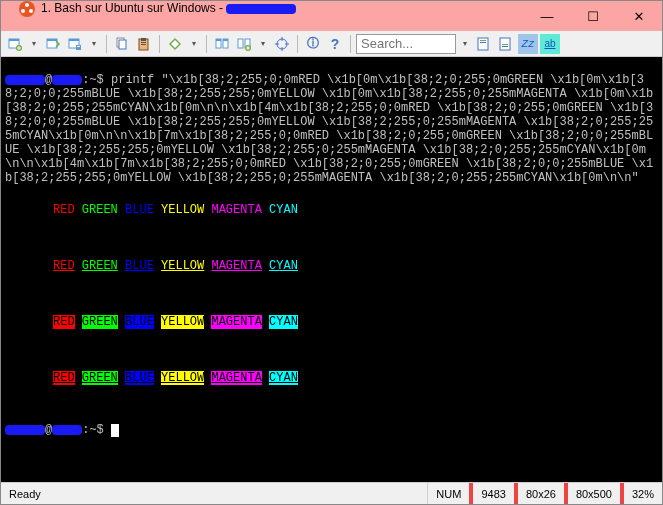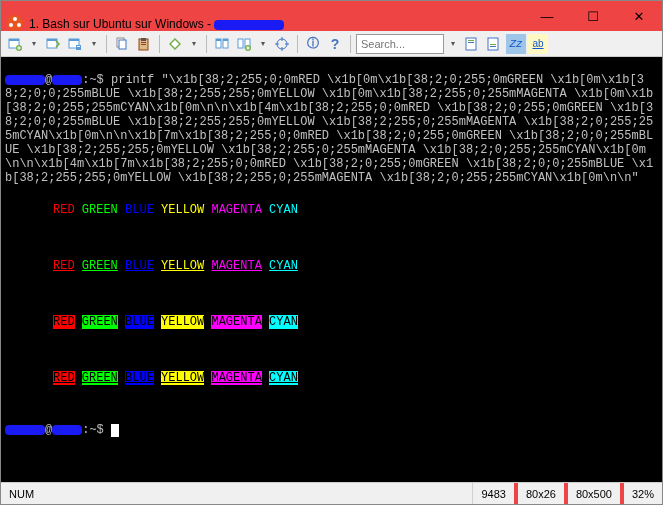--- a/index.html
+++ b/index.html
@@ -1,28 +1,28 @@
 <!DOCTYPE html>
 <html><head>
 <meta charset="utf-8">
 <style>
   * { box-sizing: border-box; margin: 0; padding: 0; }
   body { font-family: "Segoe UI", Tahoma, sans-serif; font-size: 12px; background: #fff; width: 663px; height: 505px; overflow: hidden; display: flex; flex-direction: column; border: 1px solid #888; }
-  .titlebar { background: #ef4444; height: 30px; display: flex; align-items: flex-end; padding: 0 0 0 6px; }
+  .titlebar { background: #fca5a5; height: 30px; display: flex; align-items: flex-start; padding: 0 0 0 18px; }
   .ubuntu-icon { width: 16px; height: 16px; border-radius: 50%; background: #e95420; margin-right: 6px; position: relative; flex-shrink: 0; }
   .ubuntu-icon::before { content: ""; position: absolute; width: 4px; height: 4px; border-radius: 50%; background: #fff; top: 2px; left: 6px; box-shadow: -4px 6px 0 #fff, 4px 6px 0 #fff; }
   .title-text { flex: 1; color: #000; font-size: 12px; overflow: hidden; white-space: nowrap; }
   .scribble { display: inline-block; width: 70px; height: 10px; background: #1a1af5; border-radius: 4px; vertical-align: middle; }
   .winbtns { display: flex; height: 100%; }
   .winbtn { width: 46px; display: flex; align-items: center; justify-content: center; color: #000; font-size: 13px; }
   .toolbar { background: #f0f0f0; height: 26px; display: flex; align-items: center; padding: 0 4px; gap: 2px; border-bottom: 1px solid #ccc; }
   .tbtn { width: 20px; height: 20px; display: flex; align-items: center; justify-content: center; border: 1px solid transparent; font-size: 12px; position: relative; }
   .tbtn svg { width: 16px; height: 16px; }
   .sep { width: 1px; height: 18px; background: #bbb; margin: 0 3px; }
-  .searchbox { height: 20px; width: 88px; border: 1px solid #999; padding: 0 4px; font-size: 11px; background: #fff; }
+  .searchbox { height: 20px; width: 100px; border: 1px solid #999; padding: 0 4px; font-size: 13px; background: #fff; }
   .dd { width: 14px; height: 20px; display:flex; align-items:center; justify-content:center; font-size:8px; color:#555; }
   .terminal { flex: 1; background: #000; color: #c0c0c0; font-family: Consolas, "Courier New", monospace; font-size: 12px; line-height: 14px; padding: 2px 4px; overflow: hidden; white-space: pre-wrap; word-break: break-all; }
   .terminal .scribble { width: 40px; height: 10px; }
   .prompt-line { color: #c0c0c0; }
   .cmd { color: #c0c0c0; }
   .row { margin-top: 4px; margin-left: 48px; }
   .spacer { height: 10px; }
   .cursor { display: inline-block; width: 8px; height: 13px; background: #fff; vertical-align: text-bottom; }
   .statusbar { background: #f0f0f0; height: 22px; display: flex; align-items: center; font-size: 11px; border-top: 1px solid #ccc; }
   .statusbar > div { padding: 0 8px; border-right: 4px solid #ef4444; height: 100%; display: flex; align-items: center; }
@@ -145,35 +145,36 @@
       </svg>
     </div>
   <div class="tbtn">
       <svg viewBox="0 0 16 16">
         <rect x="2" y="2" width="10" height="12" fill="#fff" stroke="#4472c4"></rect>
         <rect x="4" y="8" width="6" height="1" fill="#70ad47"></rect>
         <rect x="4" y="10" width="6" height="1" fill="#4472c4"></rect>
       </svg>
     </div>
   <div class="tbtn" style="background:#9fc5e8;font-family:Liberation Mono, monospace;font-style:italic;font-size:11px;color:#1155cc">Zz</div>
-  <div class="tbtn" style="background:#fef9c3;font-size:10px;color:#1155cc;text-decoration:underline">ab</div>
+  <div class="tbtn" style="background:#5eead4;font-size:10px;color:#1155cc;text-decoration:underline">ab</div>
 </div>
 
 <div class="terminal">
 <div class="prompt-line"><span class="scribble"></span>@<span class="scribble" style="width:30px"></span><span>:~$ </span><span class="cmd">printf "\x1b[38;2;255;0;0mRED \x1b[0m\x1b[38;2;0;255;0mGREEN \x1b[0m\x1b[38;2;0;0;255mBLUE \x1b[38;2;255;255;0mYELLOW \x1b[0m\x1b[38;2;255;0;255mMAGENTA \x1b[0m\x1b[38;2;0;255;255mCYAN\x1b[0m\n\n\x1b[4m\x1b[38;2;255;0;0mRED \x1b[38;2;0;255;0mGREEN \x1b[38;2;0;0;255mBLUE \x1b[38;2;255;255;0mYELLOW \x1b[38;2;255;0;255mMAGENTA \x1b[38;2;0;255;255mCYAN\x1b[0m\n\n\x1b[7m\x1b[38;2;255;0;0mRED \x1b[38;2;0;255;0mGREEN \x1b[38;2;0;0;255mBLUE \x1b[38;2;255;255;0mYELLOW \x1b[38;2;255;0;255mMAGENTA \x1b[38;2;0;255;255mCYAN\x1b[0m\n\n\x1b[4m\x1b[7m\x1b[38;2;255;0;0mRED \x1b[38;2;0;255;0mGREEN \x1b[38;2;0;0;255mBLUE \x1b[38;2;255;255;0mYELLOW \x1b[38;2;255;0;255mMAGENTA \x1b[38;2;0;255;255mCYAN\x1b[0m\n\n"</span></div>
 <div class="row"><span class="fg-red">RED</span> <span class="fg-green">GREEN</span> <span class="fg-blue">BLUE</span> <span class="fg-yellow">YELLOW</span> <span class="fg-magenta">MAGENTA</span> <span class="fg-cyan">CYAN</span></div>
 <div class="spacer"></div>
 <div class="row"><span class="fg-red ul">RED</span> <span class="fg-green ul">GREEN</span> <span class="fg-blue ul">BLUE</span> <span class="fg-yellow ul">YELLOW</span> <span class="fg-magenta ul">MAGENTA</span> <span class="fg-cyan ul">CYAN</span></div>
 <div class="spacer"></div>
 <div class="row"><span class="inv-red">RED</span> <span class="inv-green">GREEN</span> <span class="inv-blue">BLUE</span> <span class="inv-yellow">YELLOW</span> <span class="inv-magenta">MAGENTA</span> <span class="inv-cyan">CYAN</span></div>
 <div class="spacer"></div>
 <div class="row"><span class="inv-red ul">RED</span> <span class="inv-green ul">GREEN</span> <span class="inv-blue ul">BLUE</span> <span class="inv-yellow ul">YELLOW</span> <span class="inv-magenta ul">MAGENTA</span> <span class="inv-cyan ul">CYAN</span></div>
 <div class="spacer"></div>
 <div class="prompt-line"><span class="scribble"></span>@<span class="scribble" style="width:30px"></span><span>:~$ </span><span class="cursor"></span></div>
 </div>
 
 <div class="statusbar">
+  <div>Ready</div>
   <div>NUM</div>
   <div>9483</div>
   <div>80x26</div>
   <div>80x500</div>
   <div>32%</div>
 </div>
 
 </body></html>

